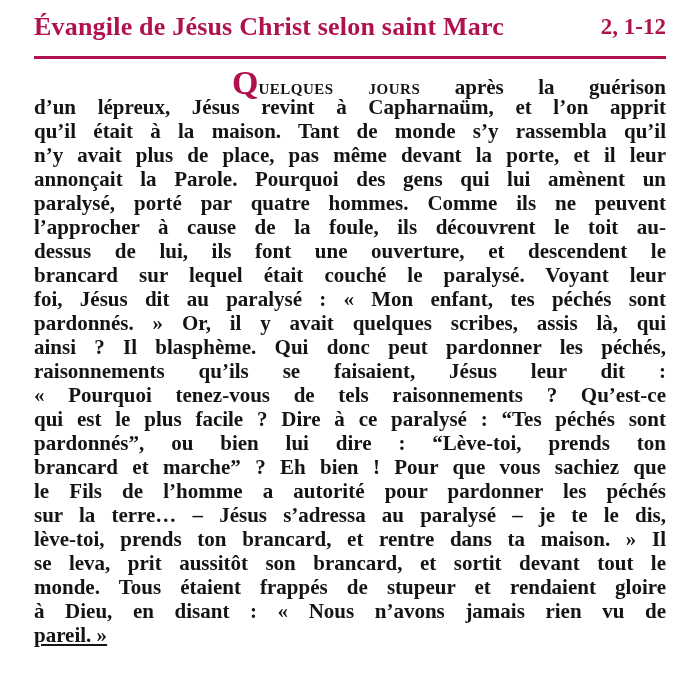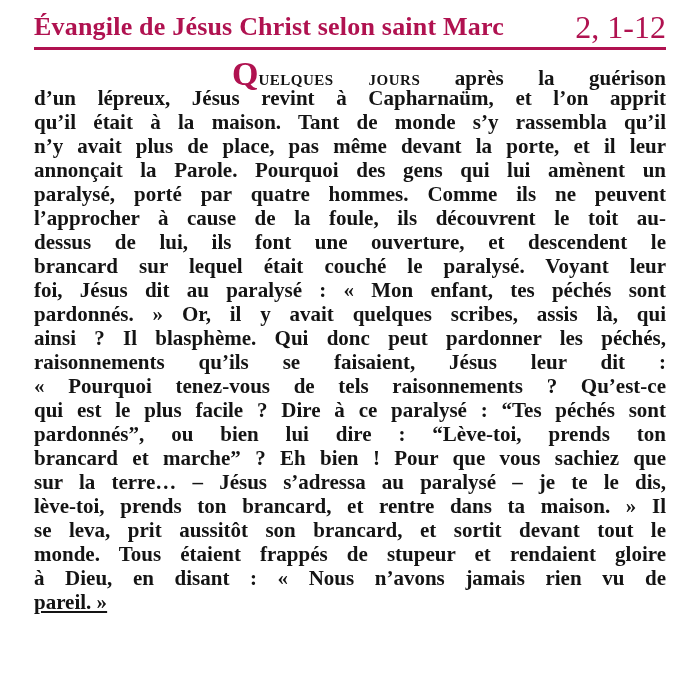--- a/index.html
+++ b/index.html
@@ -20,31 +20,31 @@
     padding:12px 34px 0 34px;
     background:var(--bg);
   }
   
   .heading{
     display:flex;
     justify-content:space-between;
     align-items:center;
     color:var(--accent);
     border-bottom:3px solid var(--accent);
-    padding-bottom:5px;
+    padding-bottom:14px;
   }
   .heading h1{
     font-size:26px;
     font-weight:700;
     letter-spacing:0.2px;
     line-height:30px;
   }
   .heading .ref{
-    font-size:32px;
-    font-weight:400;
+    font-size:23px;
+    font-weight:700;
     line-height:30px;
   }
   
   .reading{
     margin-top:9px;
     font-size:21px;
     font-weight:700;
     line-height:24px;
     color:var(--ink);
   }
@@ -95,20 +95,21 @@
         <div class="line">dessus de lui, ils font une ouverture, et descendent le</div>
         <div class="line">brancard sur lequel était couché le paralysé. Voyant leur</div>
         <div class="line">foi, Jésus dit au paralysé : « Mon enfant, tes péchés sont</div>
         <div class="line">pardonnés. » Or, il y avait quelques scribes, assis là, qui</div>
         <div class="line">ainsi ? Il blasphème. Qui donc peut pardonner les péchés,</div>
         <div class="line">raisonnements qu’ils se faisaient, Jésus leur dit :</div>
         <div class="line">« Pourquoi tenez-vous de tels raisonnements ? Qu’est-ce</div>
         <div class="line">qui est le plus facile ? Dire à ce paralysé : “Tes péchés sont</div>
         <div class="line">pardonnés”, ou bien lui dire : “Lève-toi, prends ton</div>
         <div class="line">brancard et marche” ? Eh bien ! Pour que vous sachiez que</div>
+        <div class="line">le Fils de l’homme a autorité pour pardonner les péchés</div>
         <div class="line">sur la terre… – Jésus s’adressa au paralysé – je te le dis,</div>
         <div class="line">lève-toi, prends ton brancard, et rentre dans ta maison. » Il</div>
         <div class="line">se leva, prit aussitôt son brancard, et sortit devant tout le</div>
         <div class="line">monde. Tous étaient frappés de stupeur et rendaient gloire</div>
         <div class="line">à Dieu, en disant : « Nous n’avons jamais rien vu de</div>
         <div class="line">pareil. »</div>
       </div>
   </main>
 
 </div>

